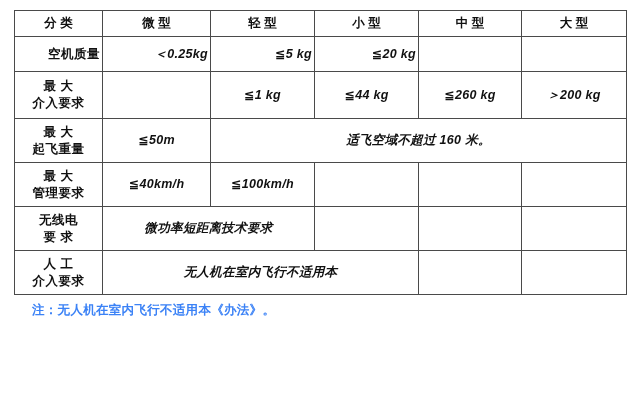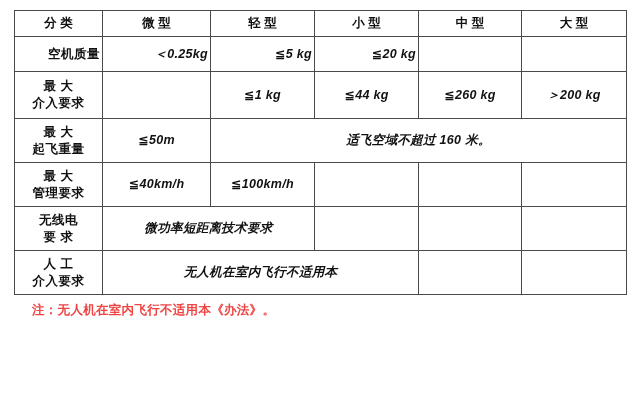--- a/index.html
+++ b/index.html
@@ -66,21 +66,21 @@
   tr.r4 td { height: 43px; }
   tr.r5 td { height: 43px; }
   tr.r6 td { height: 43px; }
   tr.r7 td { height: 43px; }
 
   .note {
     margin-top: 7px;
     font-size: 12.5px;
     font-weight: bold;
     letter-spacing: 0.3px;
-    color: #ef4444;
+    color: #3b82f6;
     padding-left: 18px;
   }
 </style>
 </head>
 <body>
 
 <div class="page">
 
   <table class="spec">
     <colgroup>

